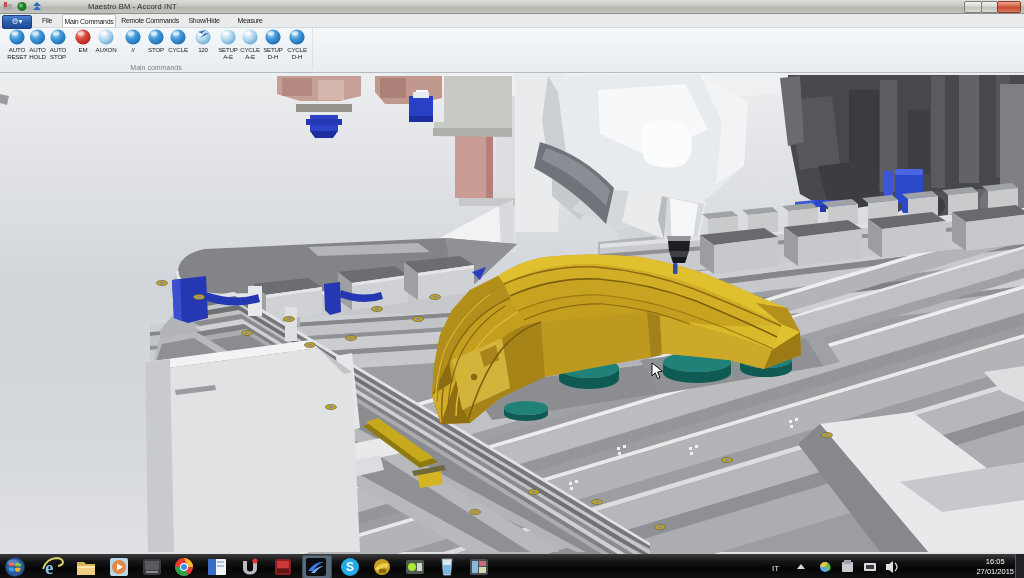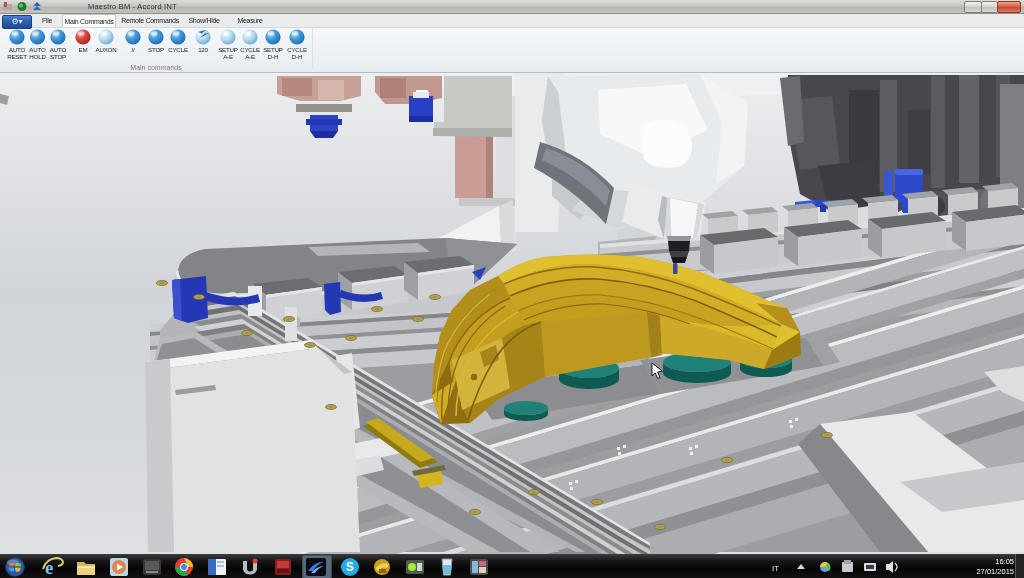--- a/index.html
+++ b/index.html
@@ -21,21 +21,21 @@
 .tab.active{background:#fdfdfe;border:1px solid #c0c4c8;border-bottom:none;border-radius:2px 2px 0 0;}
 #appbtn{position:absolute;left:2px;top:1px;width:28px;height:12px;border-radius:2px;
  background:linear-gradient(#4a7fd0,#2a5aa8 55%,#1e4b96);border:1px solid #1a3f80;color:#dce8f8;
  font-size:8px;text-align:center;line-height:11px;}
 .sphl{position:absolute;top:33px;font-size:6.2px;line-height:6.5px;color:#222;text-align:center;width:24px;margin-left:-12px;letter-spacing:-0.2px;}
 #grouplabel{position:absolute;left:0px;top:50px;width:312px;text-align:center;font-size:7px;color:#7a7e84;}
 #groupline{position:absolute;left:312px;top:14px;width:1px;height:42px;background:#dde1e5;}
 
 #taskbar{position:absolute;left:0;top:554px;width:1024px;height:24px;
  background:linear-gradient(#3c3c3e,#161617 30%,#060607 60%,#111);}
-#clock{position:absolute;right:10px;top:3px;font-size:7.5px;color:#fff;text-align:right;line-height:10px;}
+#clock{position:absolute;right:10px;top:3px;font-size:7.5px;color:#fff;text-align:center;line-height:10px;}
 </style>
 </head>
 <body>
 <div id="app">
 
   <div id="scene" style="position:absolute;left:0;top:72px;width:1024px;height:482px;overflow:hidden;">
     <svg width="1024" height="482" viewBox="0 0 1024 482" preserveAspectRatio="none" xmlns="http://www.w3.org/2000/svg">
         <defs>
 <linearGradient id="bgg" x1="0" y1="0" x2="0" y2="1">
  <stop offset="0" stop-color="#eceef0"></stop>

